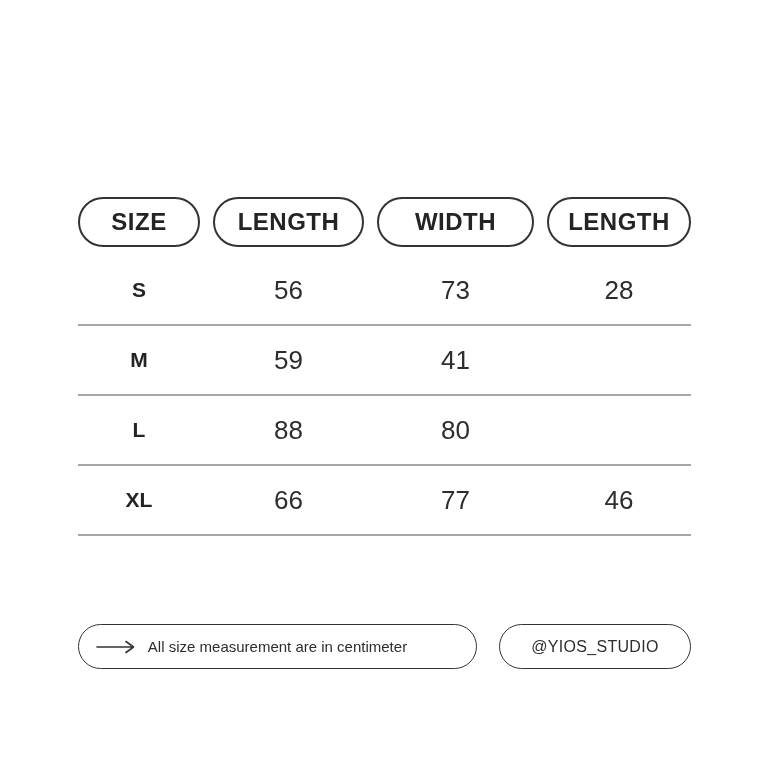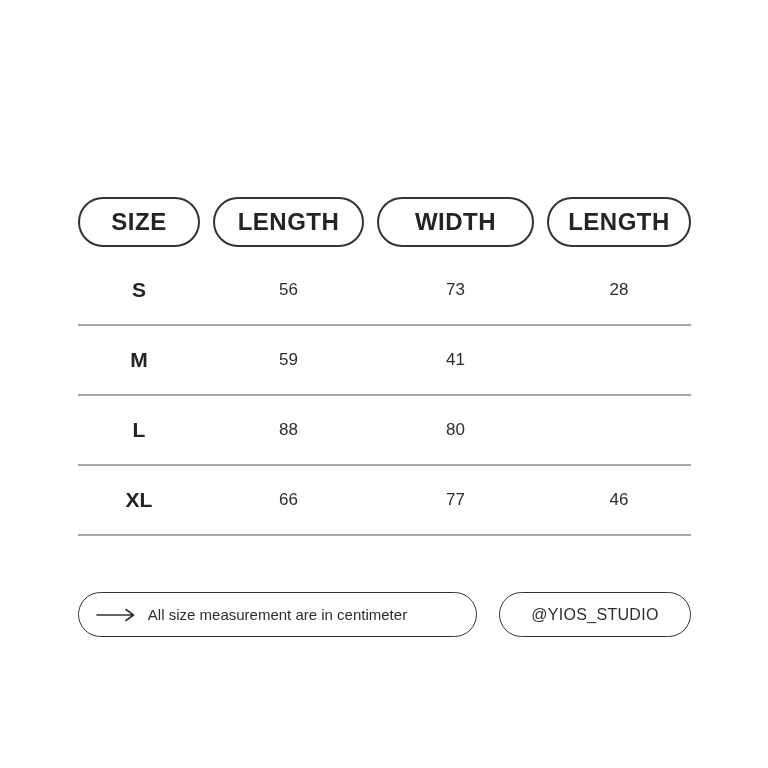--- a/index.html
+++ b/index.html
@@ -24,24 +24,24 @@
 
   .tbody { margin-top: 9px; }
 
   .row {
     height: 70px;
     align-items: center;
     border-bottom: 2px solid #a6a6a6;
     text-align: center;
   }
 
-  .cell { font-size: 17px; color: #2d2d2d; }
+  .cell { font-size: 26px; color: #2d2d2d; }
   .cell.size-label { font-size: 21px; font-weight: bold; color: #242424; }
 
-  .footer { margin-top: 56px; display: flex; justify-content: space-between; align-items: center; }
+  .footer { margin-top: 88px; display: flex; justify-content: space-between; align-items: center; }
 
   .footer-pill {
     height: 45px;
     border: 1.5px solid #333333;
     border-radius: 23px;
     background: #ffffff;
     display: flex; align-items: center; justify-content: center;
   }
   .note-pill { width: 399px; position: relative; }
   .note-text { font-size: 15px; color: #2d2d2d; }

